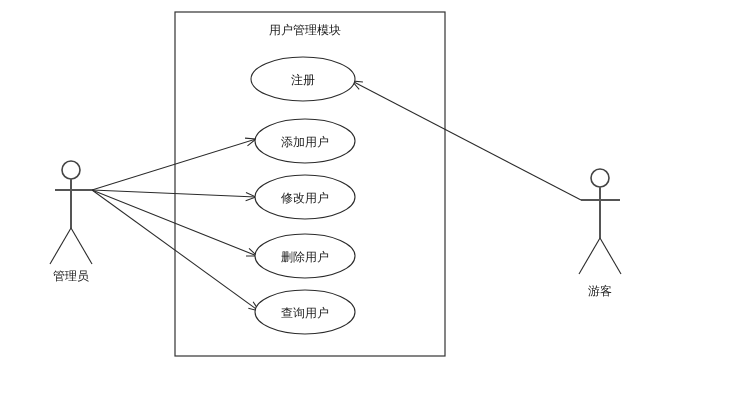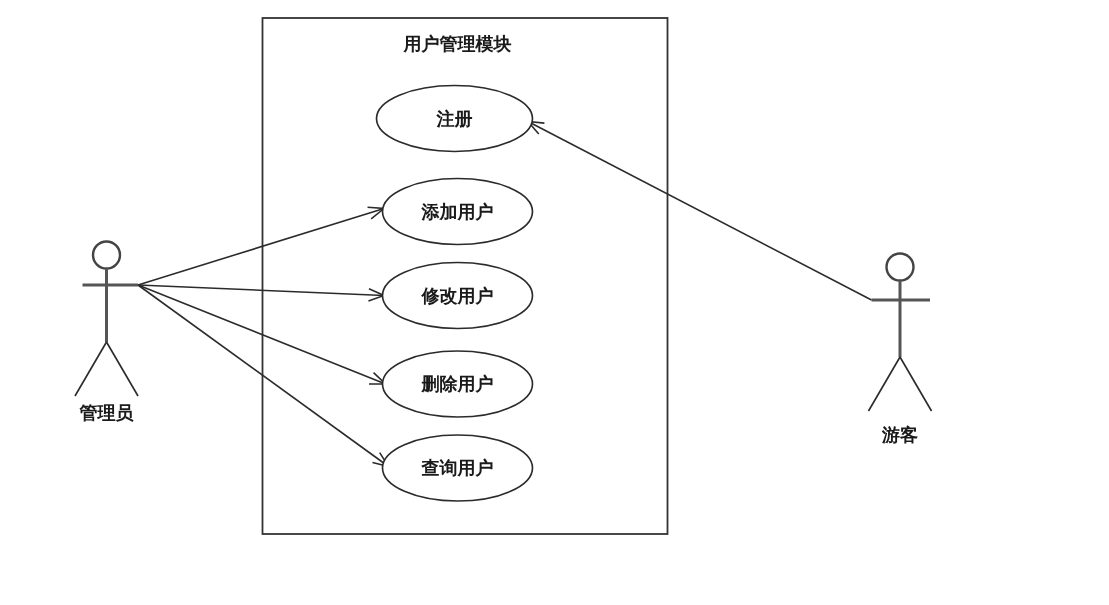--- a/index.html
+++ b/index.html
@@ -11,21 +11,20 @@
     width: 739px;
     height: 403px;
     font-family: "DejaVu Sans", "Liberation Sans", sans-serif;
     overflow: hidden;
   }
   #diagram-root {
     position: relative;
     width: 739px;
     height: 403px;
     background: #ffffff;
-    font-weight: bold;
   }
   svg#usecase-svg {
     display: block;
     width: 739px;
     height: 403px;
     background: #ffffff;
   }
   .boundary-rect {
     fill: none;
     stroke: #333333;

